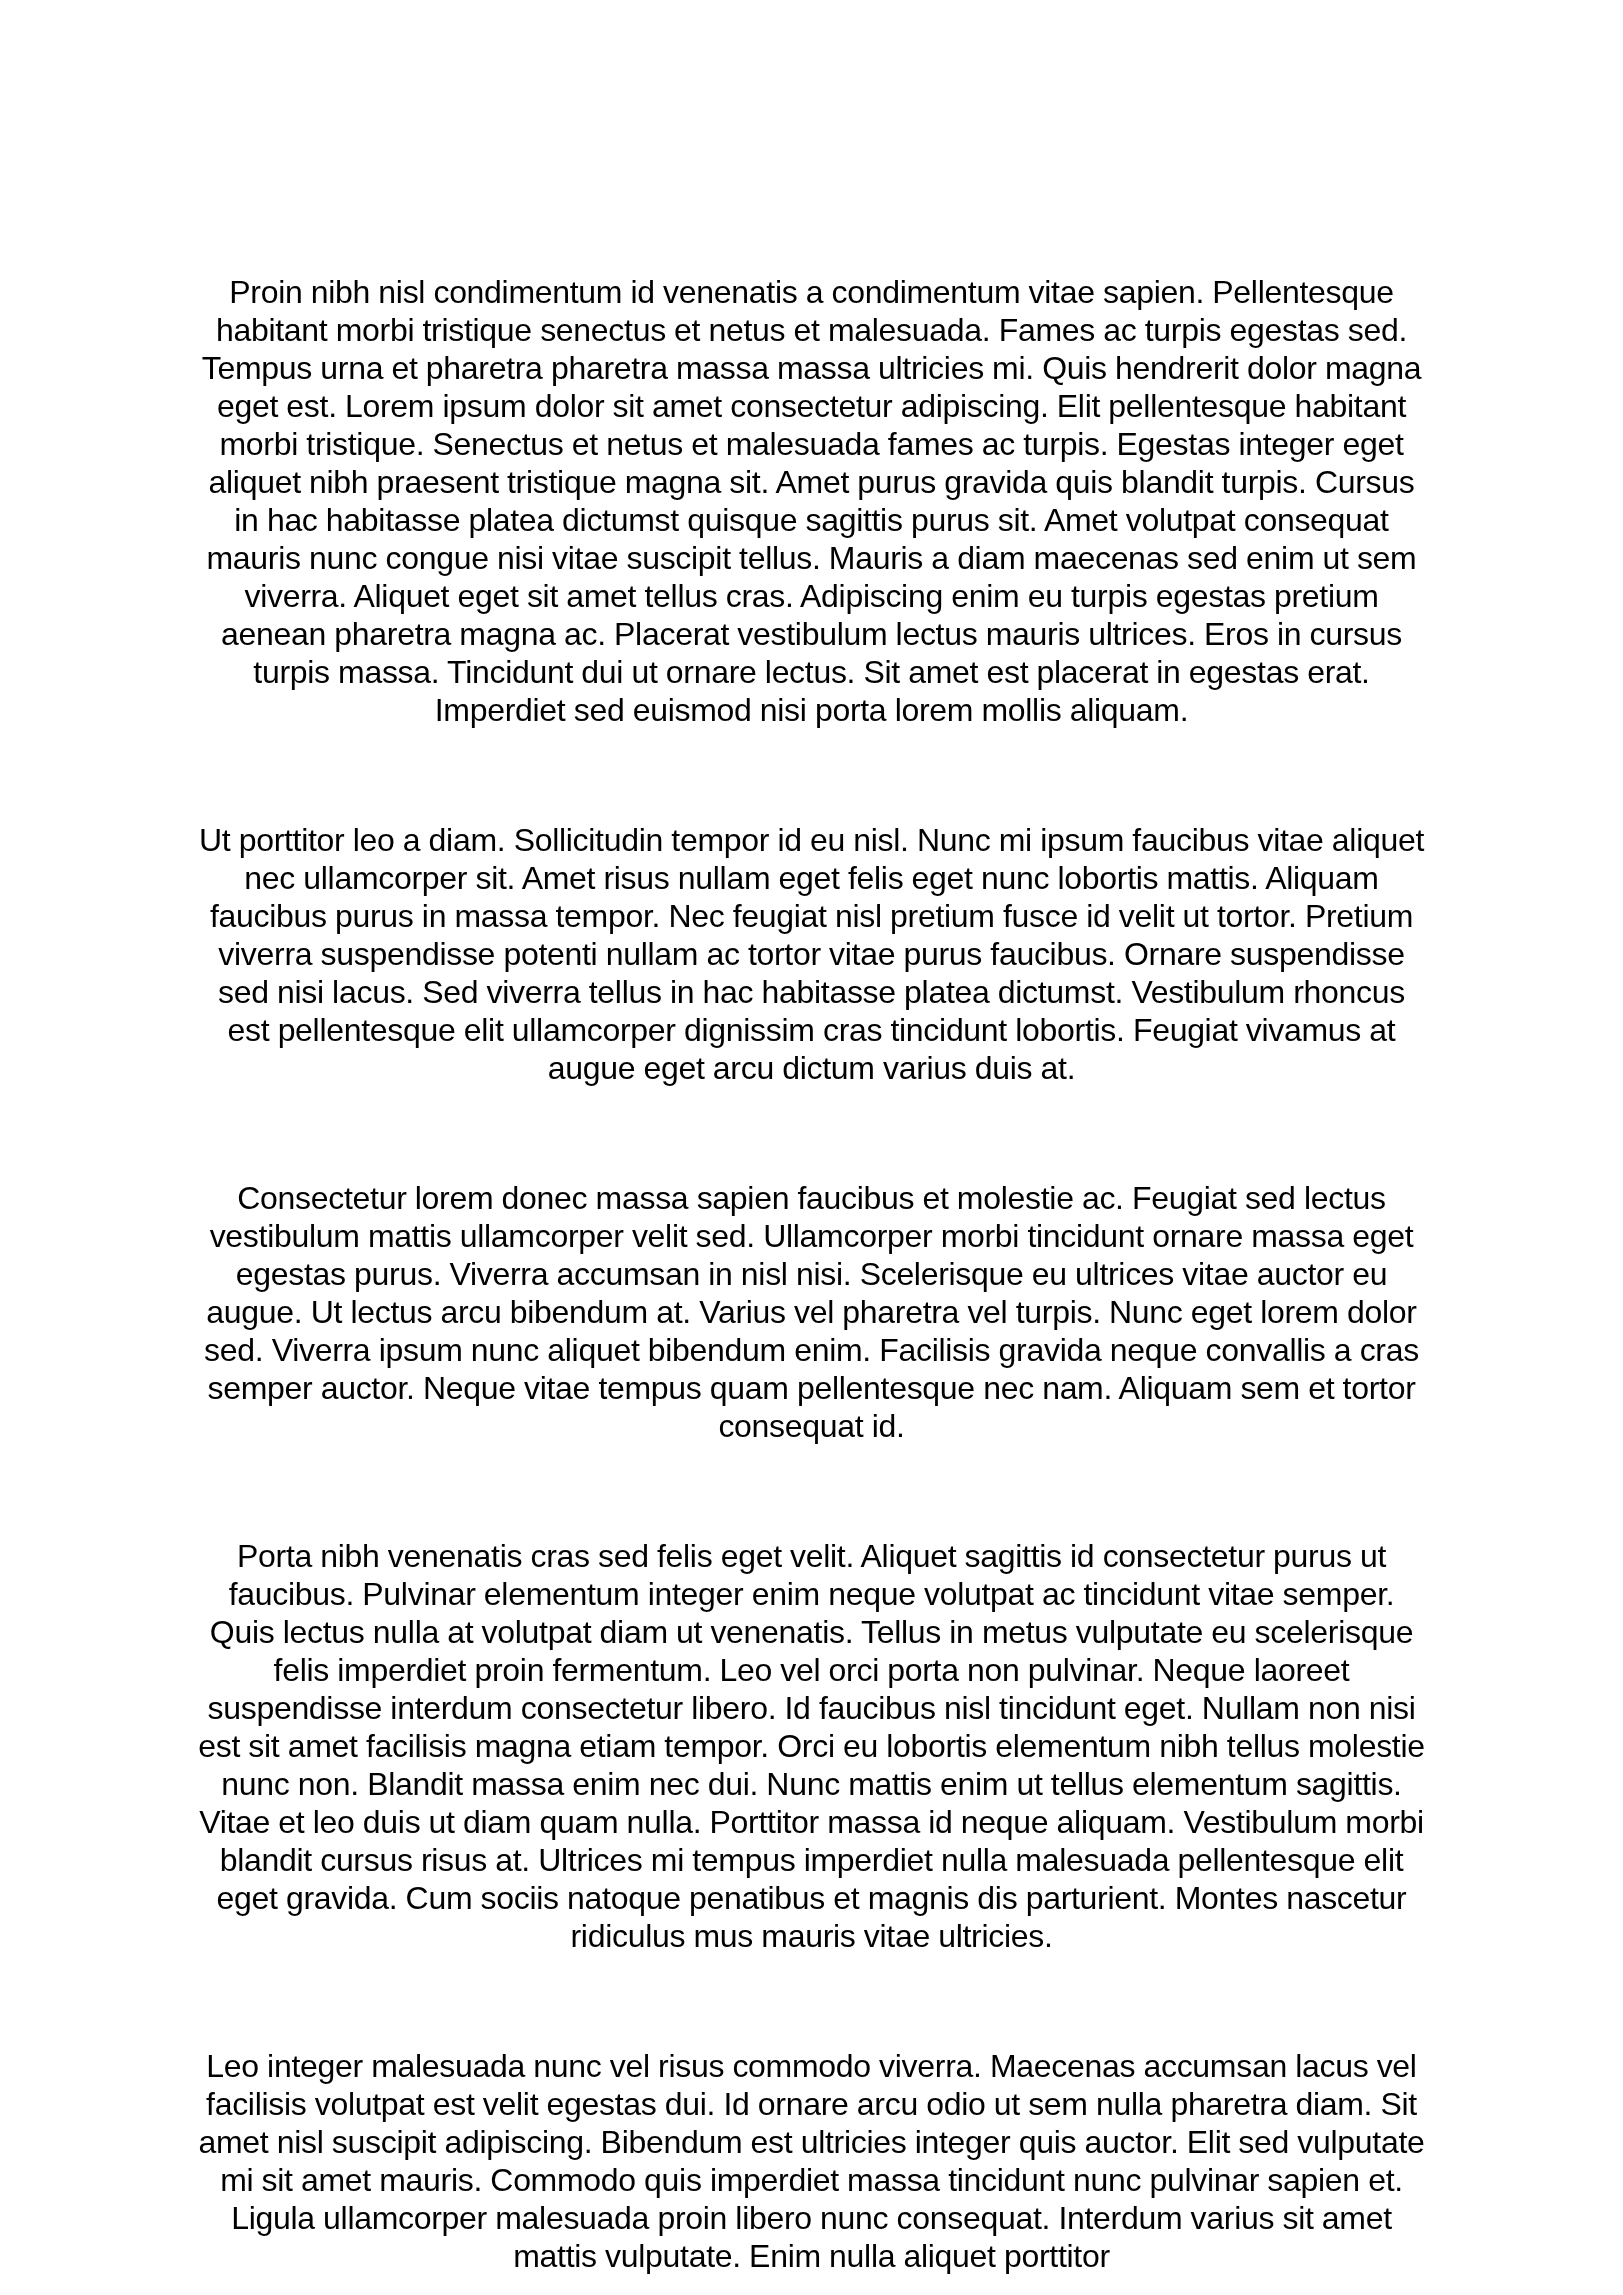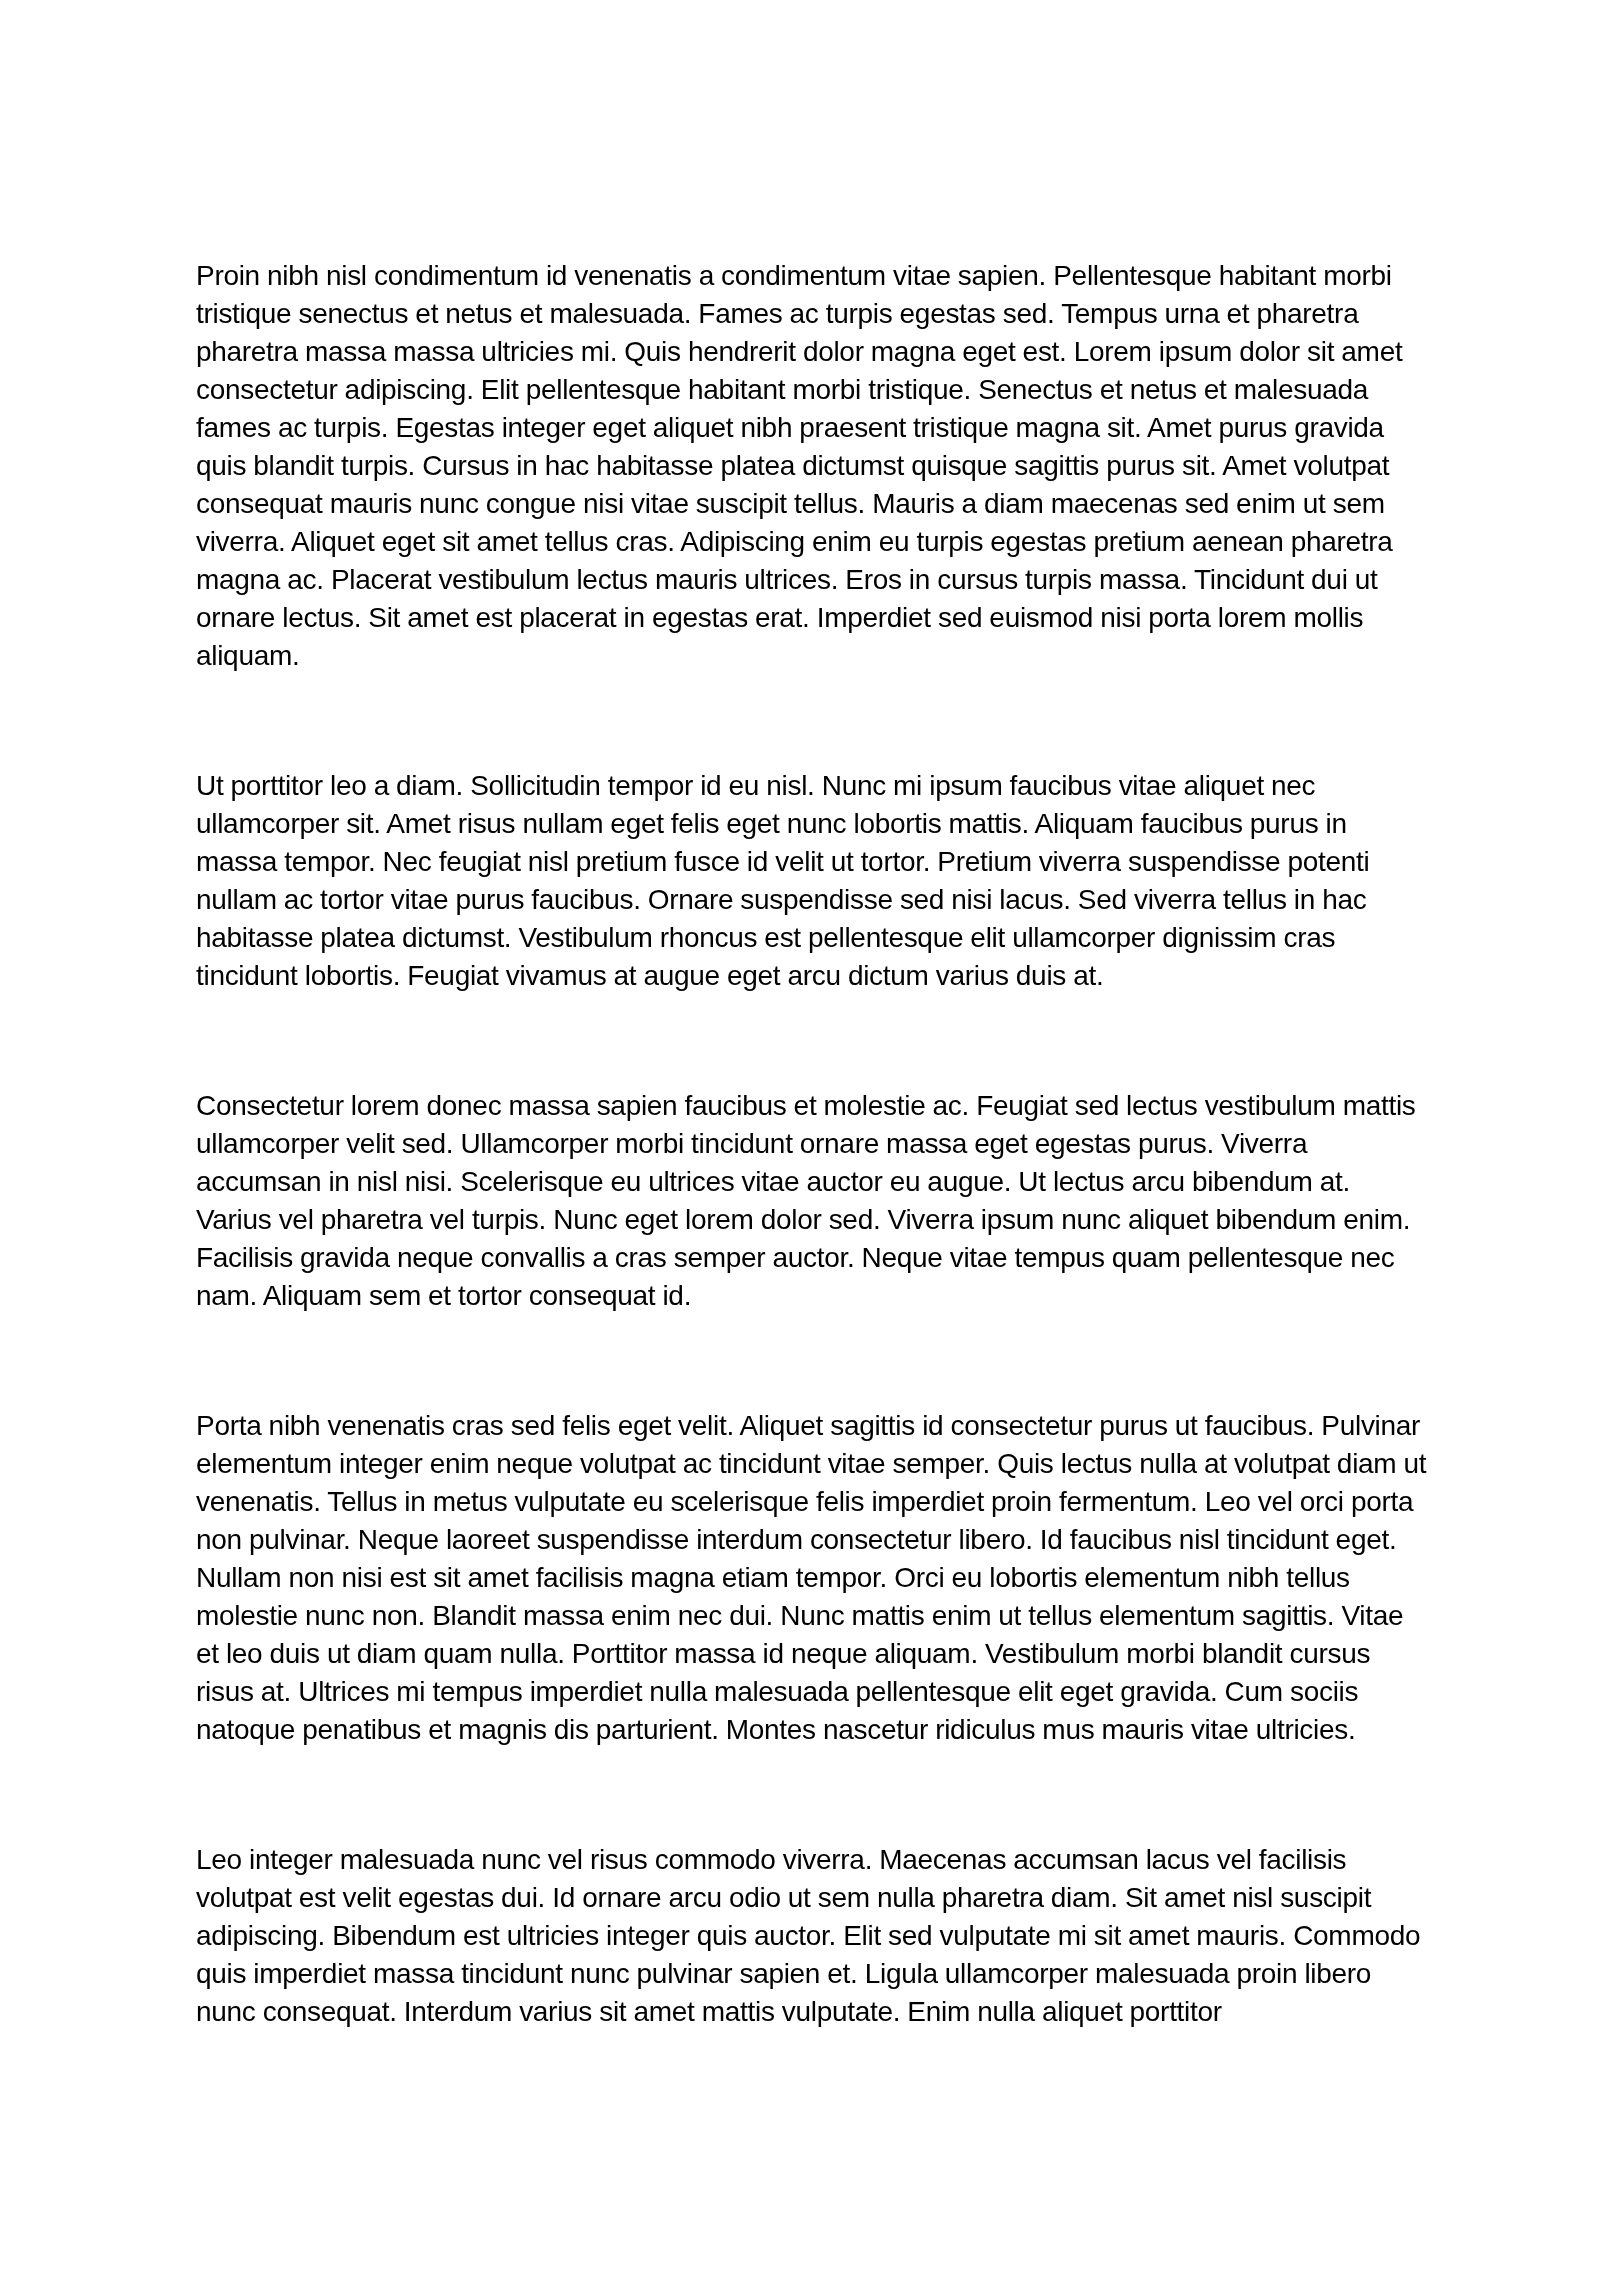--- a/index.html
+++ b/index.html
@@ -16,25 +16,25 @@
     font-family: "Liberation Sans", sans-serif;
   }
   .content {
     position: absolute;
     left: 196px;   
     top: 257px;
     width: 1231px; 
     color: var(--page-fg, #000000);
   }
   .para {
-    margin: 0 0 92px 0;   
-    font-size: 28px;       
+    margin: 16px 0 92px 0;   
+    font-size: 32px;       
     line-height: 38px;   
     letter-spacing: -0.3px;
-    text-align: left;
+    text-align: center;
     word-spacing: -0.3px;
   }
   .para:last-child {
     margin-bottom: 0;
   }
 </style>
 </head>
 <body>
 
 <div class="page">

